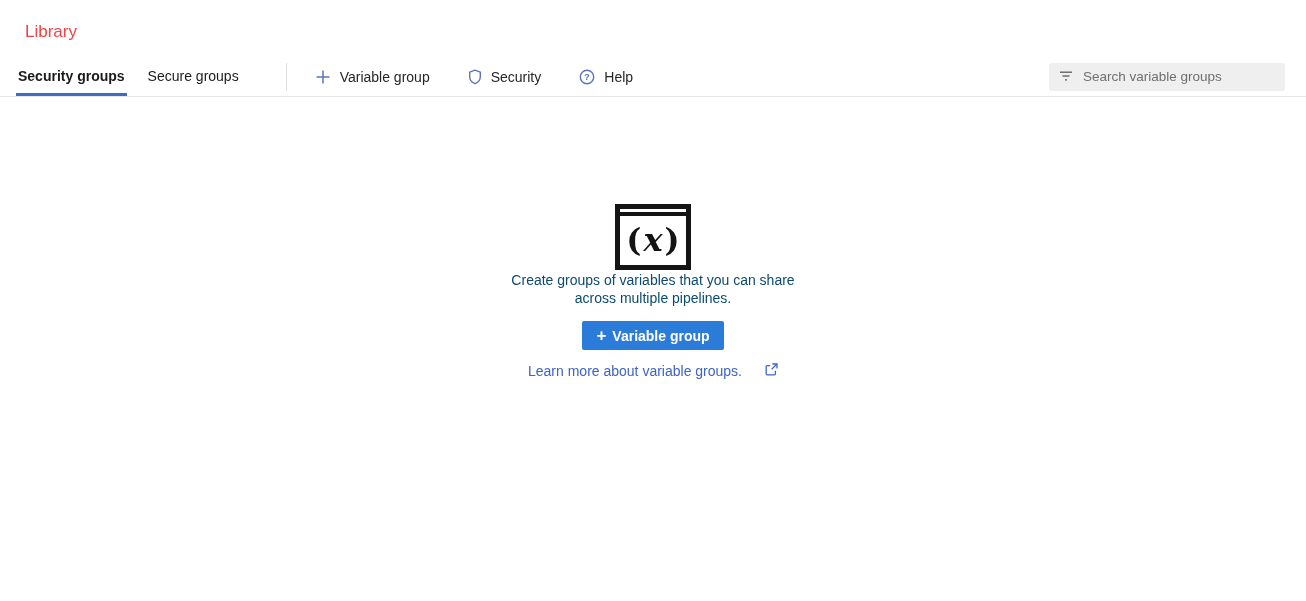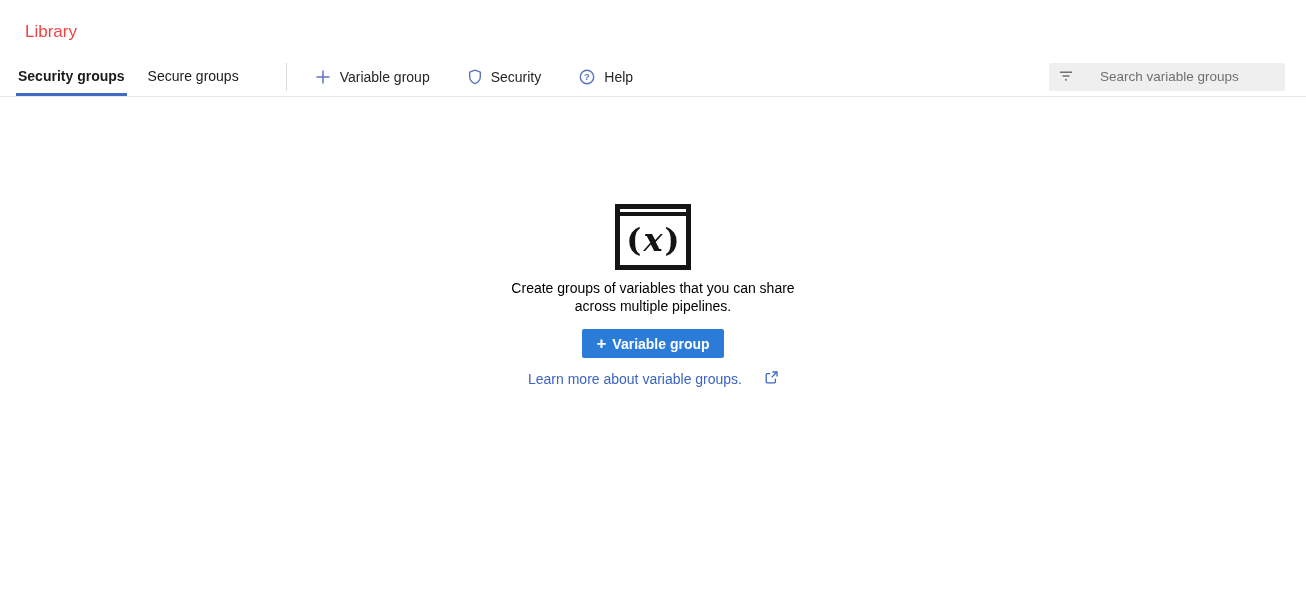--- a/index.html
+++ b/index.html
@@ -40,21 +40,21 @@
     font-family: inherit; font-size: 14px; color: #262626;
     margin-right: 38px; cursor: pointer; white-space: nowrap;
   }
   .toolbar-btn svg { display: block; }
 
   .searchbox {
     margin-left: auto; margin-right: 21px;
     width: 236px; height: 28px;
     background: #efefef; border-radius: 2px;
     display: flex; align-items: center;
-    padding: 0 10px; gap: 27px;
+    padding: 0 10px; gap: 10px;
   }
   .searchbox input {
     border: none; background: transparent; outline: none;
     font-family: inherit; font-size: 13.5px; color: #333;
     width: 100%; padding: 0;
   }
   .searchbox input::placeholder { color: #6f6f6f; opacity: 1; }
 
   
   .empty-state {
@@ -74,22 +74,22 @@
   .vg-icon .glyph {
     flex: 1; display: flex; align-items: center; justify-content: center;
     font-family: "DejaVu Serif", serif;
     font-size: 32px; font-weight: 700; color: #141414;
     line-height: 1; padding-bottom: 2px;
   }
   .vg-icon .glyph .var { font-style: italic; padding: 0 2px; }
 
   .empty-heading { margin-top: 17px; font-size: 19px; color: #1b1b1b; line-height: 22px; }
   .empty-desc {
-    margin-top: 10px; font-size: 14px; line-height: 17.5px;
-    color: #000000; max-width: 312px;
+    margin-top: 2px; font-size: 14px; line-height: 17.5px;
+    color: #0c4a6e; max-width: 312px;
   }
   .primary-btn {
     margin-top: 14px;
     display: flex; align-items: center; gap: 6px;
     height: 29px; padding: 0 14px;
     background: #2b7cd9; color: #ffffff;
     border: none; border-radius: 2px;
     font-family: inherit; font-size: 14px; font-weight: 700;
     cursor: pointer;
   }

